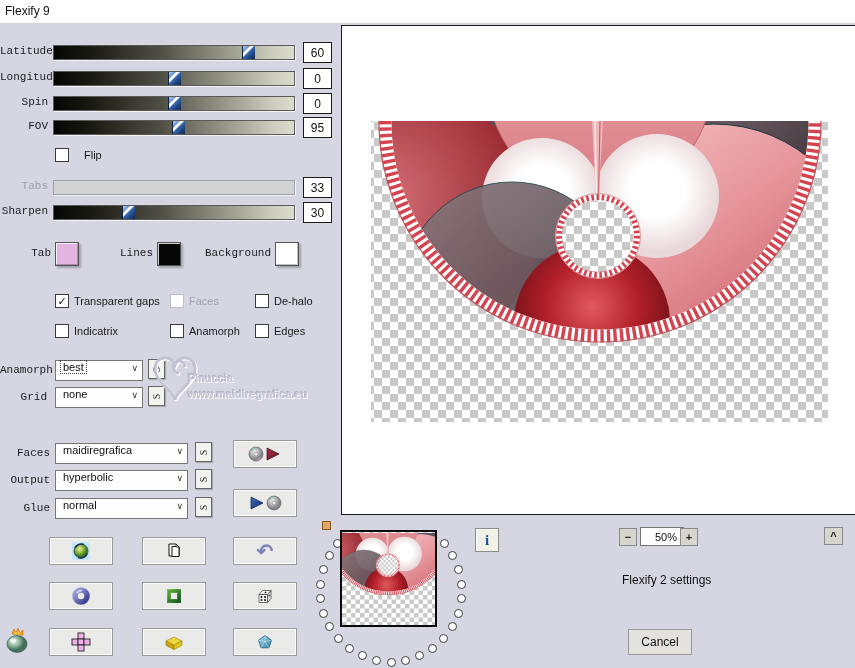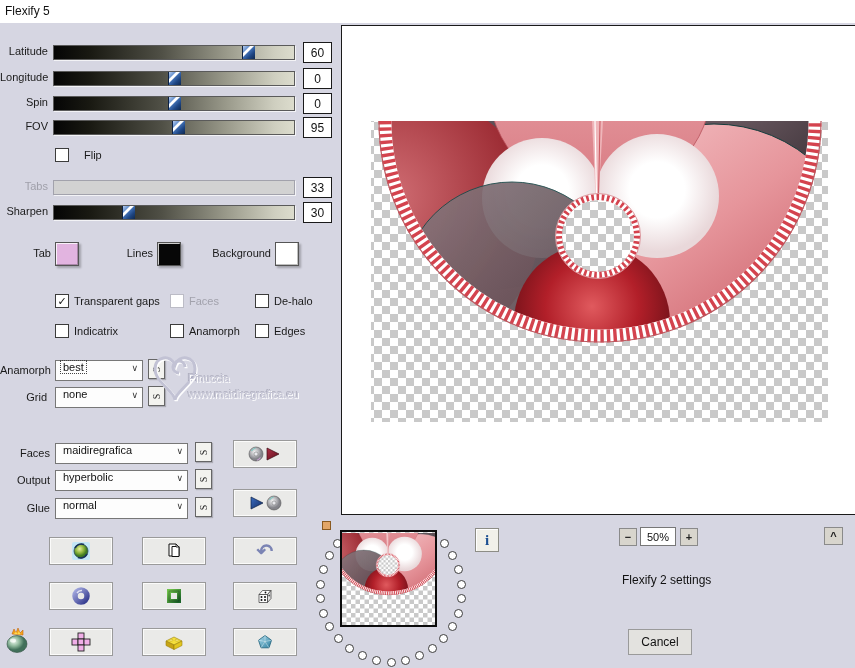--- a/index.html
+++ b/index.html
@@ -3,21 +3,21 @@
 <meta charset="utf-8">
 <style>
   html,body{margin:0;padding:0;}
   body{font-family:"Liberation Sans",sans-serif;background:#fff;}
   #app{position:relative;width:855px;height:668px;overflow:hidden;background:#fff;}
   #main-bg{position:absolute;left:0;top:23px;width:855px;height:645px;background:var(--dialog-bg,#d6d6e2);}
   .abs{position:absolute;}
   #window-title{position:absolute;left:5px;top:4px;font-size:12px;color:#111;}
 
   
-  .row-label{position:absolute;left:0;width:48px;text-align:right;font-size:11px;color:#1a1a1a;line-height:13px;height:13px;}
+  .row-label{position:absolute;left:0;width:48px;text-align:right;font-size:11px;color:#1a1a1a;line-height:13px;height:13px;font-family:Liberation Mono, monospace;}
   .row-label.disabled{color:#a0a0aa;}
   .slider-track{position:absolute;left:53px;width:240px;height:13px;border:1px solid #5a5a5a;
     background:linear-gradient(90deg,#050505 0%,#191912 15%,#505046 45%,#9a9a8b 72%,#cfcfc0 92%,#dcdccd 100%);
     box-shadow:1px 1px 0 rgba(255,255,255,.7);}
   .slider-track.disabled{background:#d2d2d2;border:1px solid #a2a2ac;}
   .slider-thumb{position:absolute;top:0;width:13px;height:13px;
     background:linear-gradient(135deg,rgba(255,255,255,0) 26%,#fff 30%,#fff 42%,rgba(255,255,255,0) 46%),
                linear-gradient(135deg,#b8cdee 0%,#4d7ec4 35%,#1d4583 70%,#10294e 100%);
     border-left:1px solid #0d2143;box-sizing:border-box;}
   .value-box{position:absolute;left:303px;width:27px;height:19px;background:#fff;border:1px solid #1a1a1a;
@@ -45,45 +45,45 @@
 
   
   .icon-btn{position:absolute;width:62px;height:26px;background:#eaeae8;border:1px solid #9a9a9a;
     box-shadow:inset 0 0 0 1px #fbfbfa;display:flex;align-items:center;justify-content:center;}
   .win-btn{position:absolute;background:#e3e2df;border:1px solid #9a9a9a;font-size:12px;color:#111;
     display:flex;align-items:center;justify-content:center;}
   #ok-button{background:var(--ok-bg,#e9f3fb);border:2px solid var(--ok-border,#2b7fd3);}
   .zoom-btn{position:absolute;width:16px;height:16px;background:#d8d5cd;border:1px solid #8a8a8a;
     font-size:11px;font-weight:bold;color:#222;display:flex;align-items:center;justify-content:center;line-height:1;}
   #zoom-value{position:absolute;left:640px;top:527px;width:34px;height:17px;background:#fff;border:1px solid #777;
-    font-size:11px;color:#111;display:flex;align-items:center;justify-content:center;}
+    font-size:11px;color:#111;display:flex;align-items:center;justify-content:center;padding-left:8px;}
   #info-button{position:absolute;left:475px;top:528px;width:22px;height:22px;background:#f1f0e9;border:1px solid #8d8d86;
     box-shadow:inset 1px 1px 0 #fff;display:flex;align-items:center;justify-content:center;
     font-family:"Liberation Serif",serif;font-weight:bold;font-size:15px;color:#1d4f92;}
 
   
   #preview-canvas{position:absolute;left:341px;top:25px;width:513px;height:488px;background:#fff;
     border-top:1px solid #1a1a1a;border-left:1px solid #1a1a1a;border-bottom:1px solid #1a1a1a;}
   #thumb{position:absolute;left:340px;top:530px;width:93px;height:93px;border:2px solid #0b0b0b;background:#fff;z-index:3;}
   .mem-dot{position:absolute;width:9px;height:9px;border-radius:50%;background:#fff;border:1px solid #3d3d3d;
     box-sizing:border-box;z-index:2;}
   #memory-active{position:absolute;left:322px;top:521px;width:9px;height:9px;background:var(--memory-active,#e2a668);
     border:1px solid #8a5a20;box-sizing:border-box;z-index:2;}
 
   
-  .wm-text{position:absolute;font-size:11px;font-weight:normal;color:#c6c6d6;
+  .wm-text{position:absolute;font-size:11px;font-weight:bold;color:#c6c6d6;
     text-shadow:1px 1px 0 rgba(255,255,255,.95),-1px -1px 0 rgba(130,130,150,.45);}
   #settings-caption{position:absolute;left:622px;top:573px;font-size:12px;color:#111;}
 </style>
 </head>
 <body>
 
 <div id="app">
   <div id="main-bg"></div>
-  <div id="window-title">Flexify 5</div>
+  <div id="window-title">Flexify 9</div>
 
   <div class="row-label" style="top:45px">Latitude</div>
   <div class="slider-track" style="top:45px">
     <div class="slider-thumb" style="left: 188.41px;"></div>
   </div>
   <div class="value-box" style="top:42px">60</div>
 
   <div class="row-label" style="top:71px">Longitude</div>
   <div class="slider-track" style="top:71px">
     <div class="slider-thumb" style="left: 113.5px;"></div>

